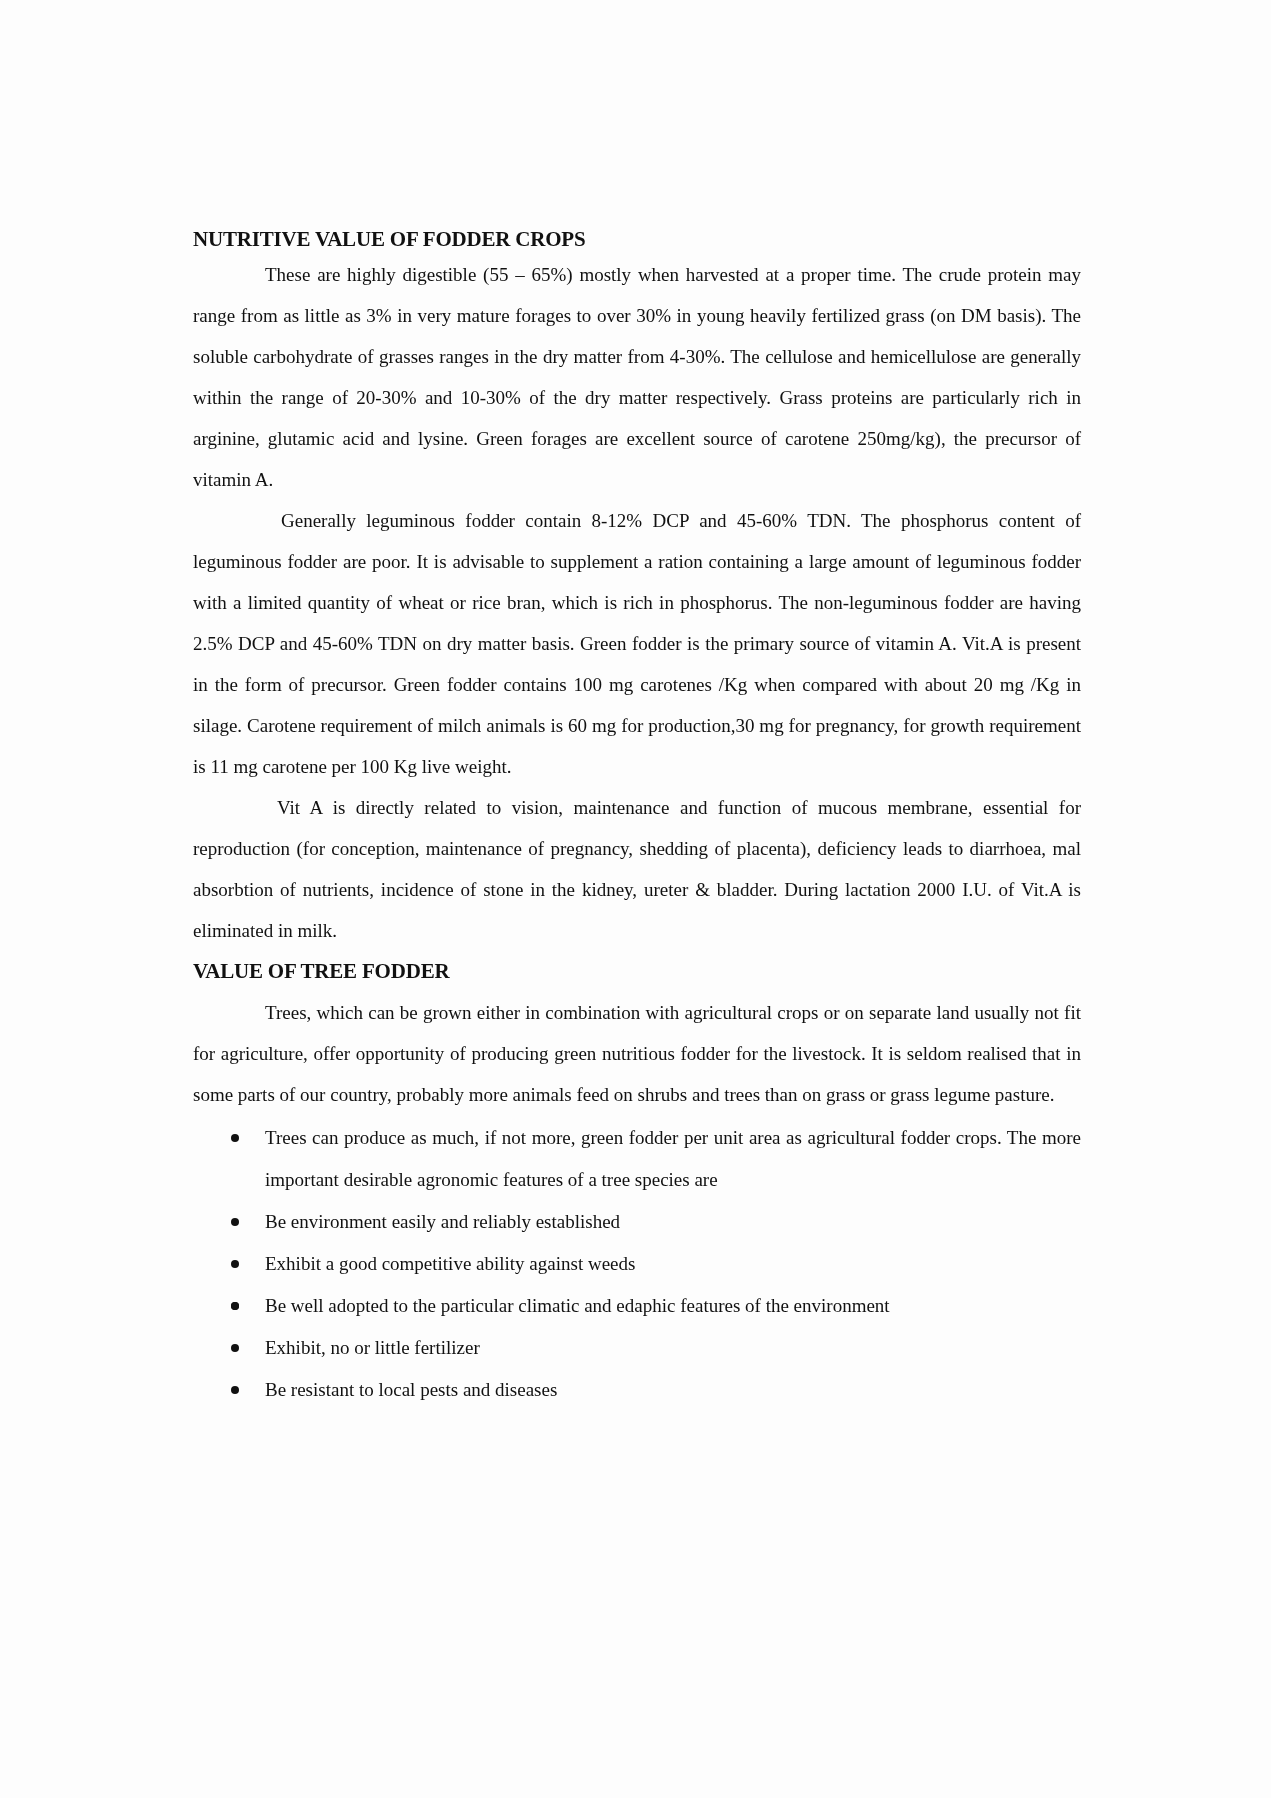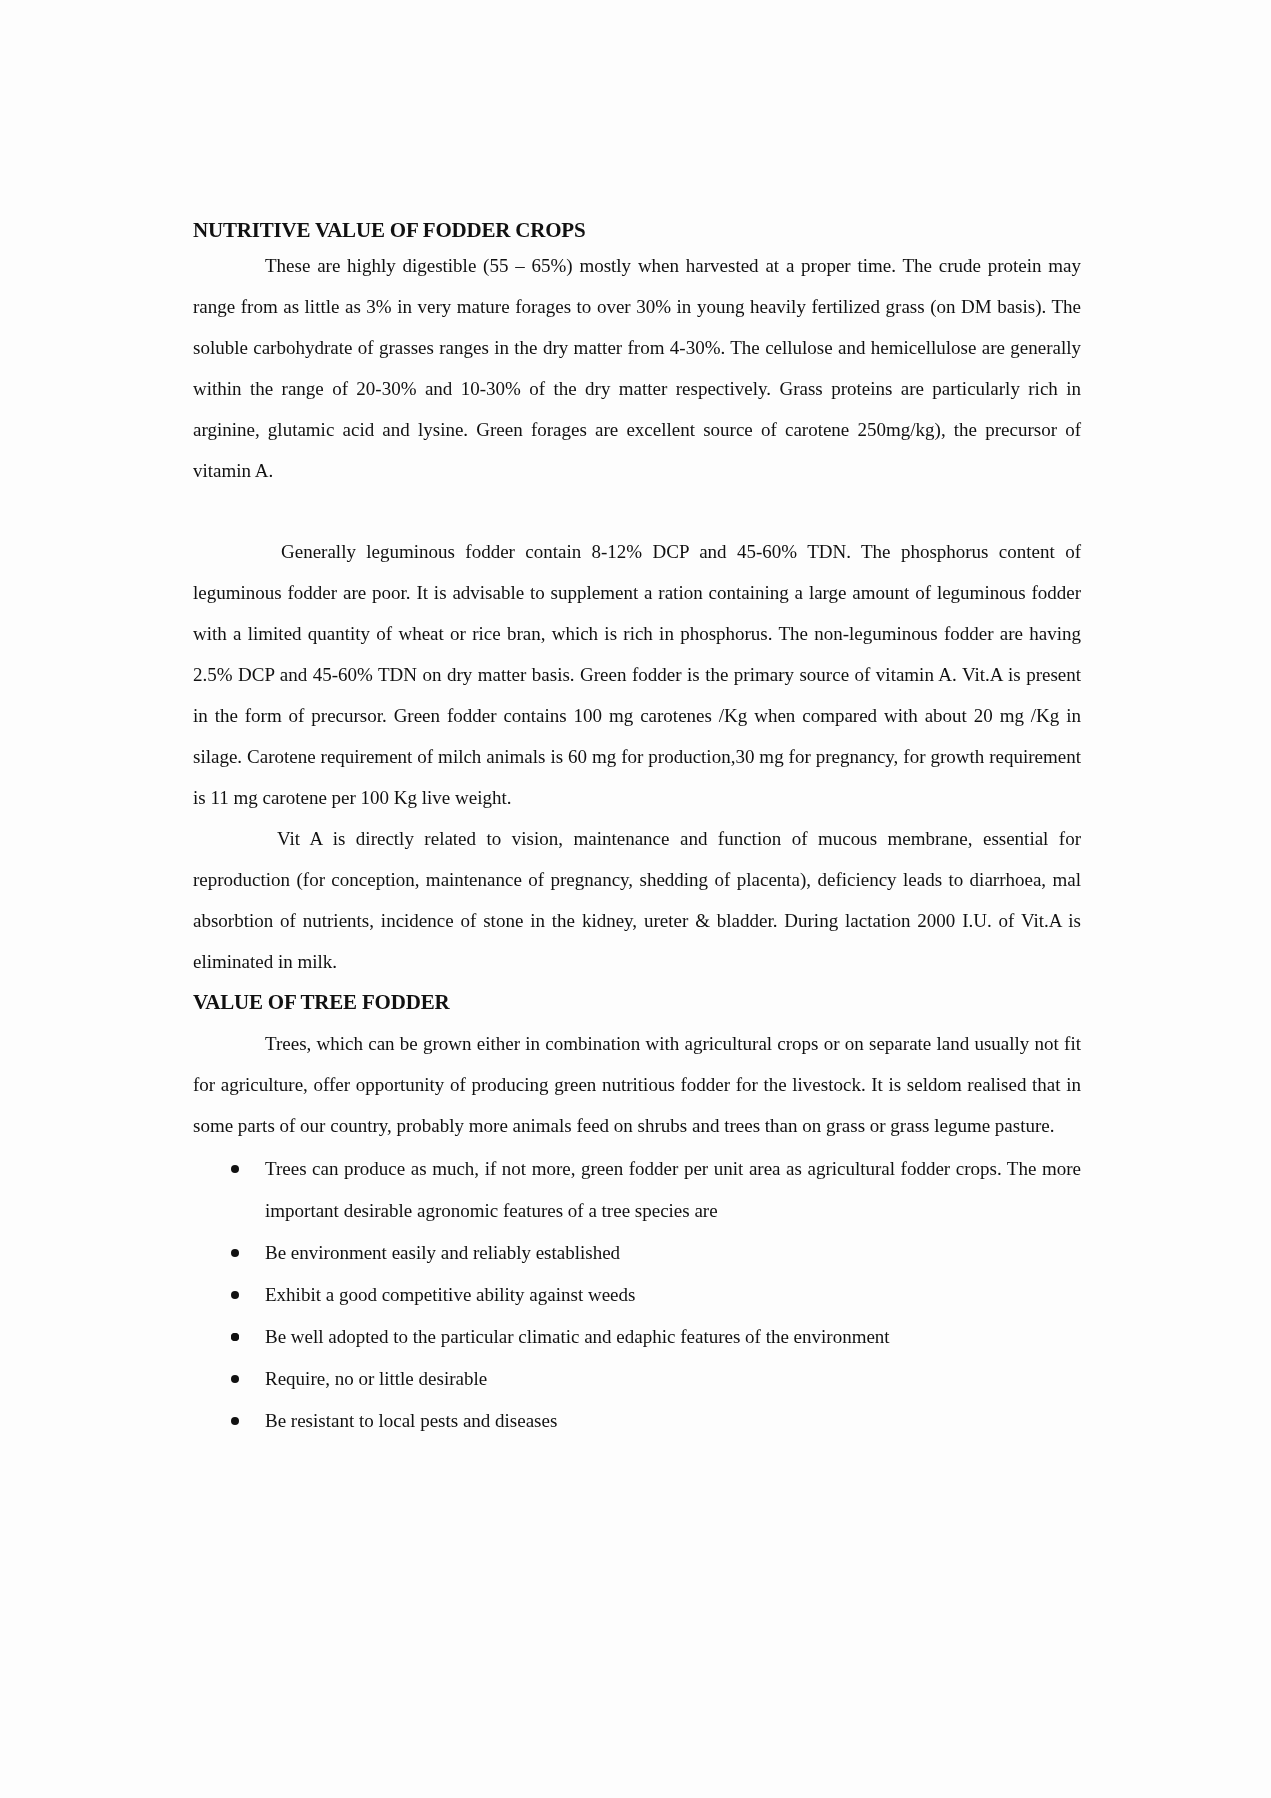--- a/index.html
+++ b/index.html
@@ -12,21 +12,21 @@
       height: 1798px;
       position: relative;
       overflow: hidden;
       font-family: "Liberation Serif", "DejaVu Serif", serif;
       color: #111111;
       background: #fdfdfd;
     }
     .page {
       position: absolute;
       left: 193px;
-      top: 217px;
+      top: 226px;
       width: 888px;
     }
     .line-block {
       font-size: 19px;
       line-height: 41px;
       text-align: justify;
       margin: 0;
     }
     .heading {
       font-weight: bold;
@@ -35,21 +35,21 @@
       margin: 0 0 2px 0;
       letter-spacing: -0.2px;
     }
     .heading.underlined {
       text-decoration-thickness: 2px;
       text-underline-offset: 3px;
       line-height: 41px;
       margin: 0;
     }
     .indent-1 { text-indent: 72px; }
-    .indent-2 { text-indent: 88px; margin-top: 40px; }
+    .indent-2 { text-indent: 88px; }
     .indent-3 { text-indent: 84px; }
     ul.bullets {
       list-style: none;
       margin: 2px 0 0 0;
       padding: 0;
     }
     ul.bullets li {
       position: relative;
       padding-left: 72px;
       font-size: 19px;
@@ -98,21 +98,21 @@
     </li>
     <li>
       <span class="bullet"></span>
     </li>
     <li>
       <span class="bullet"></span>
       <span>Be well adopted to the particular climatic and edaphic features of the environment</span>
     </li>
     <li>
       <span class="bullet"></span>
-      <span>Require, no or little desirable</span>
+      <span>Exhibit, no or little fertilizer</span>
     </li>
     <li>
       <span class="bullet"></span>
       <span>Be resistant to local pests and diseases</span>
     </li>
   </ul>
 
 </div>
 
 </body></html>

